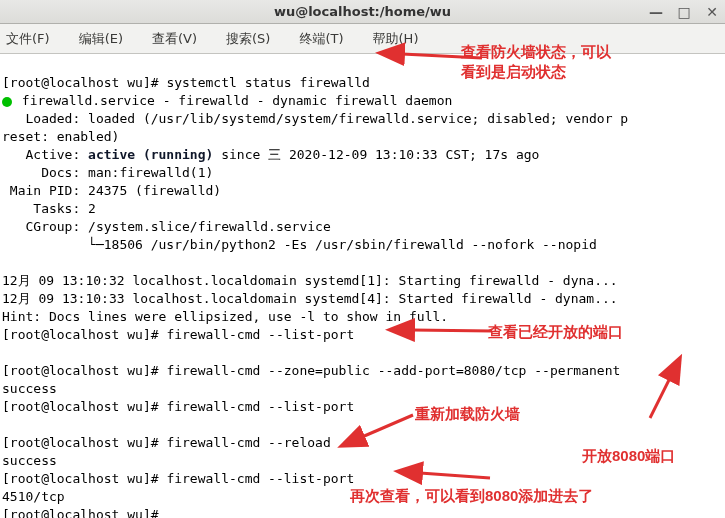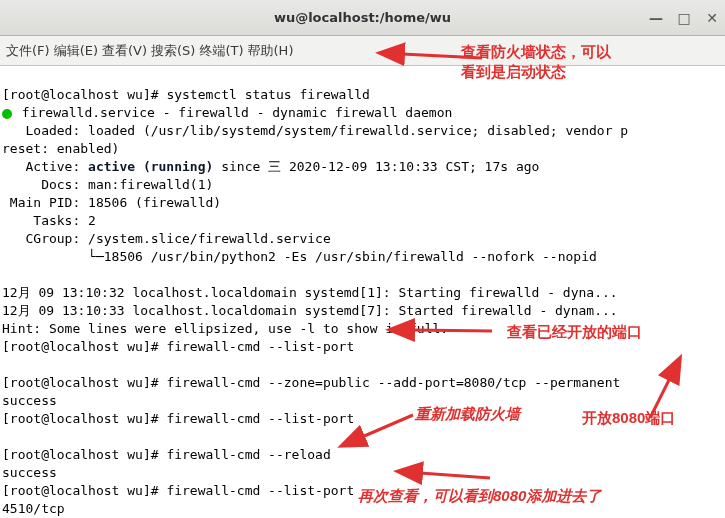--- a/index.html
+++ b/index.html
@@ -6,21 +6,21 @@
   body {
     width: 725px;
     height: 518px;
     font-family: "DejaVu Sans Mono", monospace;
     font-size: 13px;
     background: #fff;
     overflow: hidden;
     position: relative;
   }
   .titlebar {
-    height: 36px;
+    height: 24px;
     background: linear-gradient(#e8e8e6, #dcdcd9);
     border-bottom: 1px solid #b0b0ac;
     display: flex;
     align-items: center;
     justify-content: center;
     position: relative;
     font-family: "DejaVu Sans", sans-serif;
     font-size: 13px;
     font-weight: bold;
     color: #333;
@@ -47,21 +47,21 @@
   .menubar {
     height: 30px;
     background: #f2f2f0;
     border-bottom: 1px solid #c4c4c0;
     display: flex;
     align-items: center;
     padding: 0 6px;
     font-family: "DejaVu Sans", sans-serif;
     font-size: 13px;
     color: #3a3a38;
-    gap: 4px;
+    gap: 29px;
   }
   .menubar span { cursor: pointer; }
   .terminal {
     padding: 2px 2px;
     line-height: 18px;
     white-space: pre;
     font-family: "DejaVu Sans Mono", monospace;
     font-size: 13px;
     color: #000;
     position: relative;
@@ -112,46 +112,46 @@
   <span>帮助(H)</span>
 </div>
 
 <div class="terminal">
 <span>[root@localhost wu]#</span> <span>systemctl status firewalld</span>
 <span class="green-dot"></span> <span>firewalld.service - firewalld - dynamic firewall daemon</span>
 <span>   Loaded: loaded (/usr/lib/systemd/system/firewalld.service; disabled; vendor p</span>
 <span>reset: enabled)</span>
 <span>   Active: </span><span class="active-green">active (running)</span><span> since 三 2020-12-09 13:10:33 CST; 17s ago</span>
 <span>     Docs: man:firewalld(1)</span>
-<span> Main PID: 18506 (firewalld)</span>
+<span> Main PID: 24375 (firewalld)</span>
 <span>    Tasks: 2</span>
 <span>   CGroup: /system.slice/firewalld.service</span>
 <span>           └─18506 /usr/bin/python2 -Es /usr/sbin/firewalld --nofork --nopid</span>
 
 <span>12月 09 13:10:32 localhost.localdomain systemd[1]: Starting firewalld - dyna...</span>
-<span>12月 09 13:10:33 localhost.localdomain systemd[7]: Started firewalld - dynam...</span>
-<span>Hint: Some lines were ellipsized, use -l to show in full.</span>
+<span>12月 09 13:10:33 localhost.localdomain systemd[4]: Started firewalld - dynam...</span>
+<span>Hint: Docs lines were ellipsized, use -l to show in full.</span>
 <span>[root@localhost wu]#</span> <span>firewall-cmd --list-port</span>
 
 <span>[root@localhost wu]#</span> <span>firewall-cmd --zone=public --add-port=8080/tcp --permanent</span>
 <span>success</span>
 <span>[root@localhost wu]#</span> <span>firewall-cmd --list-port</span>
 
 <span>[root@localhost wu]#</span> <span>firewall-cmd --reload</span>
 <span>success</span>
 <span>[root@localhost wu]#</span> <span>firewall-cmd --list-port</span>
 <span>4510/tcp</span>
 <span>[root@localhost wu]#</span> </div>
 
 <div class="annotation" style="left:461px; top:42px; white-space:pre;">查看防火墙状态，可以
 看到是启动状态</div>
-<div class="annotation" style="left:507px; top:322px;">查看已经开放的端口</div>
-<div class="annotation" style="left:415px; top:404px;font-style:italic;">重新加载防火墙</div>
-<div class="annotation" style="left:582px; top:408px;">开放8080端口</div>
-<div class="annotation" style="left:358px; top:486px;font-style:italic;">再次查看，可以看到8080添加进去了</div>
+<div class="annotation" style="left:488px; top:322px;">查看已经开放的端口</div>
+<div class="annotation" style="left:415px; top:404px;">重新加载防火墙</div>
+<div class="annotation" style="left:582px; top:446px;">开放8080端口</div>
+<div class="annotation" style="left:350px; top:486px;">再次查看，可以看到8080添加进去了</div>
 
 <svg class="arrow" style="left:0;top:0;width:725px;height:518px;">
   <defs>
     <marker id="ah" markerWidth="10" markerHeight="8" refX="1" refY="4" orient="auto">
       <path d="M0,0 L10,4 L0,8 Z" fill="#e03030"></path>
     </marker>
   </defs>
 
   <line x1="482" y1="58" x2="402" y2="54" stroke="#e03030" stroke-width="3" marker-end="url(#ah)"></line>
 

